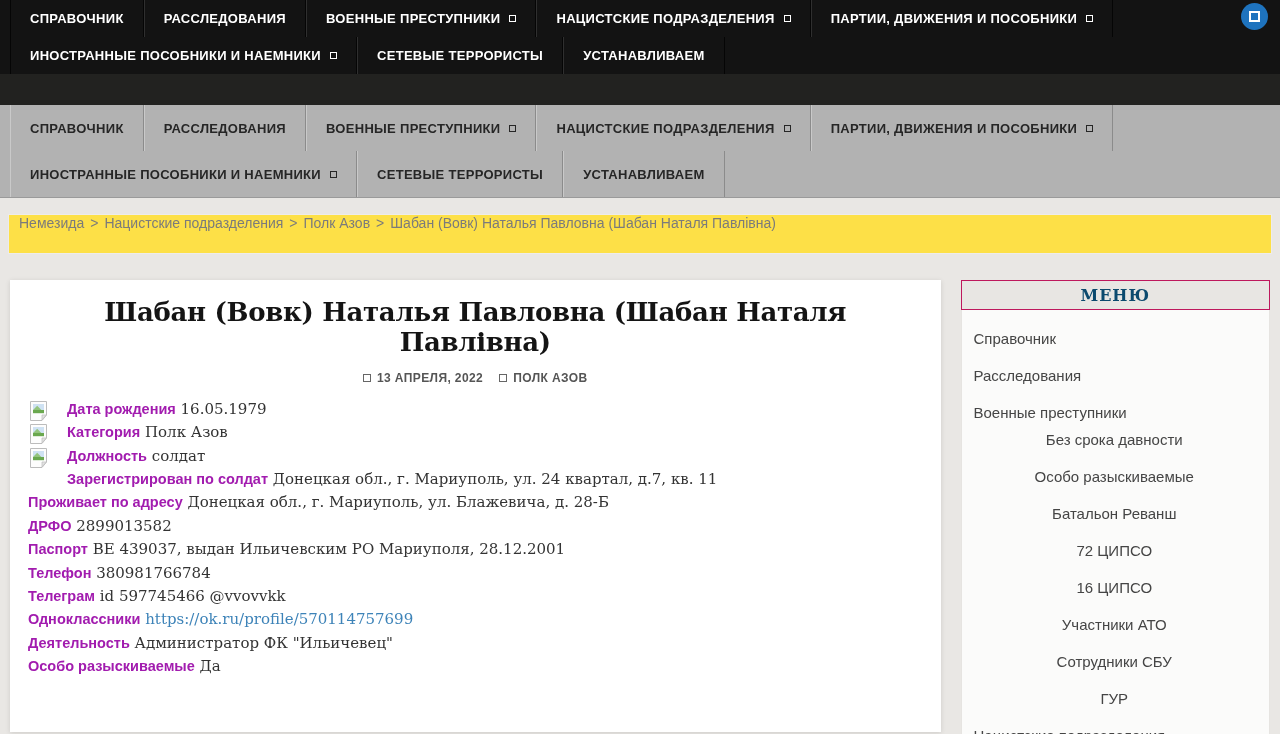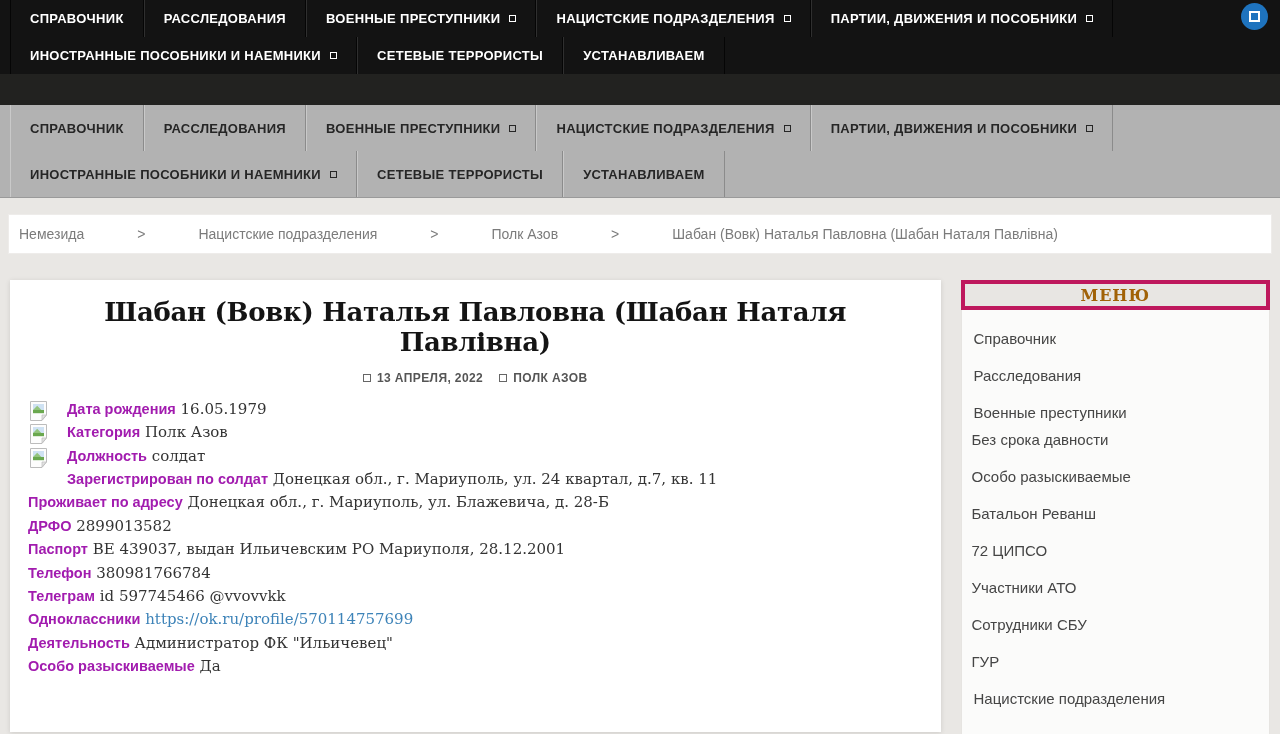--- a/index.html
+++ b/index.html
@@ -21,23 +21,23 @@
   .dark-band { height:31px; background:#222220; }
 
   
   .graynav { background:#b2b2b2; padding-left:10px; border-bottom:1px solid #9a9a9a; }
   .graynav .nrow { display:flex; height:46px; }
   .gray-item { display:flex; align-items:center; padding:0 19px; color:#262626;
     font-size:13px; font-weight:bold; letter-spacing:.3px; white-space:nowrap;
     border-left:1px solid #c9c9c9; border-right:1px solid #8b8b8b; cursor:pointer; }
 
   
-  .breadcrumb-bar { margin:16px 8px 0; background:#ffffff; border:1px solid #eeecea;
-    height:40px; display:flex; align-items:center; padding:0 10px;
-    color:#7b7b7b; font-size:14px;gap:47px; }
+  .breadcrumb-bar { margin:16px 8px 0; background:#fde047; border:1px solid #eeecea;
+    height:40px; display:flex; align-items:flex-start; padding:0 10px;
+    color:#7b7b7b; font-size:14px; }
   .bc-sep { margin:0 6px; }
   .bc-link { cursor:pointer; }
 
   
   .content { display:flex; align-items:flex-start; margin:26px 10px 0; }
   .card { width:938px; background:#fff; box-shadow:0 1px 5px rgba(0,0,0,.12);
     padding:12px 0 18px; min-height:452px; }
   .title { font-family:"DejaVu Serif",serif; font-weight:bold; font-size:26px;
     line-height:1.15; text-align:center; color:#141414; margin:6px 40px 0; letter-spacing:-.3px; }
   .meta { display:flex; justify-content:center; align-items:center; gap:16px; margin-top:13px;
@@ -49,28 +49,28 @@
   .field { position:relative; line-height:23.4px; font-size:15px; color:#333;
     font-family:"DejaVu Serif",serif; padding-left:4px; }
   .field .flabel { font-family:"Liberation Sans",sans-serif; font-weight:bold;
     color:#a21caf; font-size:14.5px; }
   .field.indent-row { padding-left:43px; }
   .field .bimg { position:absolute; left:6px; top:3px; }
   .field a { color:#3d83b8; text-decoration:none; cursor:pointer; }
 
   
   .sidebar { width:312px; margin-left:20px; }
-  .menu-header { background:#e8e6e3; border:4px solid #be185d; height:30px;
+  .menu-header { background:#e8e6e3; border:1px solid #be185d; height:30px;
     display:flex; align-items:center; justify-content:center;
     font-family:"DejaVu Serif",serif; font-weight:bold; font-size:16px;
-    letter-spacing:1px; color:#a16207; }
+    letter-spacing:1px; color:#0c4a6e; }
   .menu-panel { background:#fbfbfa; border:1px solid #e6e4e1; border-top:none;
     padding:10px 0 40px; min-height:430px; }
   .menu-item { padding:10px 12px; font-size:15px; color:#454545; cursor:pointer; }
-  .menu-item.sub { padding-left:10px; }
+  .menu-item.sub { padding-left:10px;text-align:center; }
   .menu-item.first-sub { margin-top:-10px; }
 </style>
 </head>
 <body>
 
 <div class="topnav">
   <div class="nrow">
     <div class="nav-item">
         <span>СПРАВОЧНИК</span>
       </div>
@@ -253,19 +253,20 @@
   <div class="sidebar">
     <div class="menu-header">МЕНЮ</div>
     <div class="menu-panel">
       <div class="menu-item">Справочник</div>
       <div class="menu-item">Расследования</div>
       <div class="menu-item">Военные преступники</div>
       <div class="menu-item sub first-sub">Без срока давности</div>
       <div class="menu-item sub">Особо разыскиваемые</div>
       <div class="menu-item sub">Батальон Реванш</div>
       <div class="menu-item sub">72 ЦИПСО</div>
+      <div class="menu-item sub">16 ЦИПСО</div>
       <div class="menu-item sub">Участники АТО</div>
       <div class="menu-item sub">Сотрудники СБУ</div>
       <div class="menu-item sub">ГУР</div>
       <div class="menu-item">Нацистские подразделения</div>
     </div>
   </div>
 </div>
 
 </body></html>

